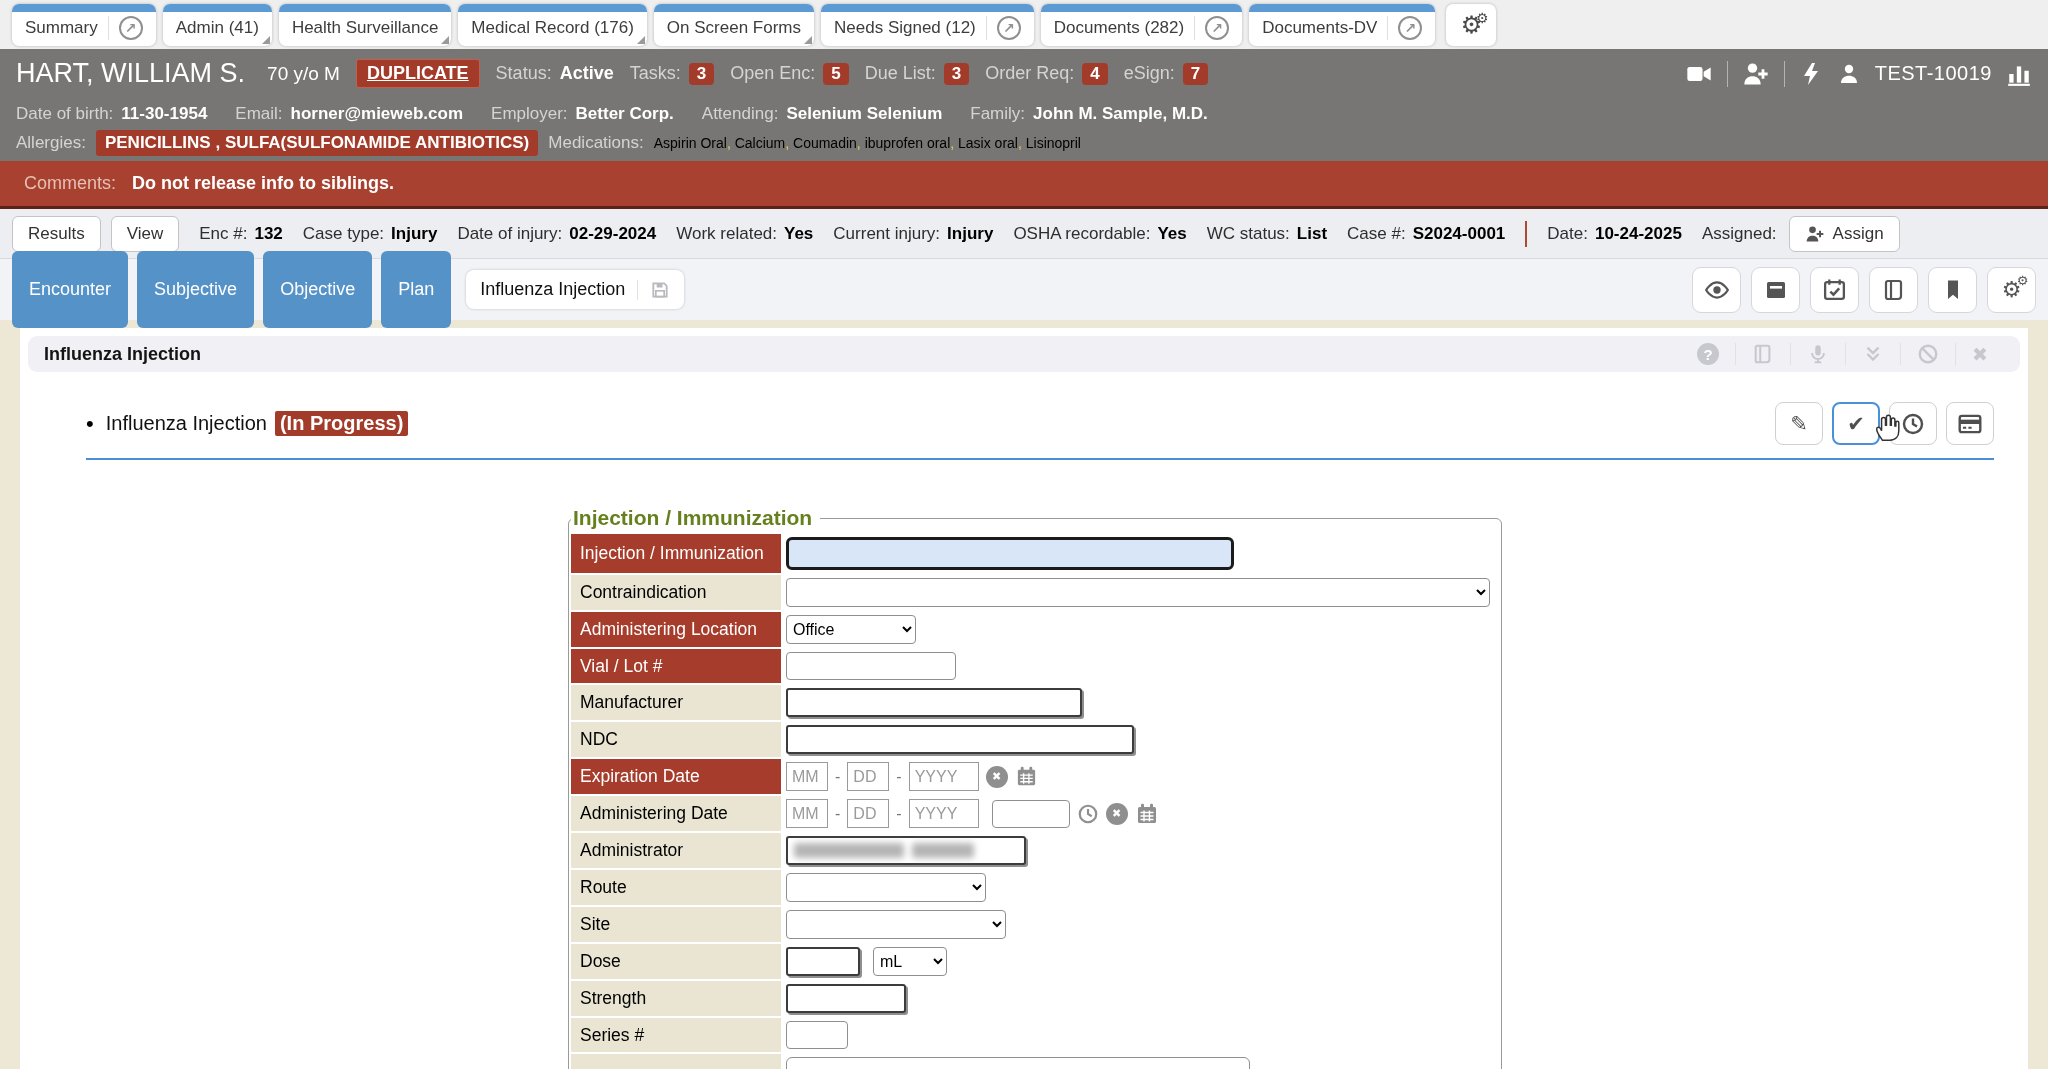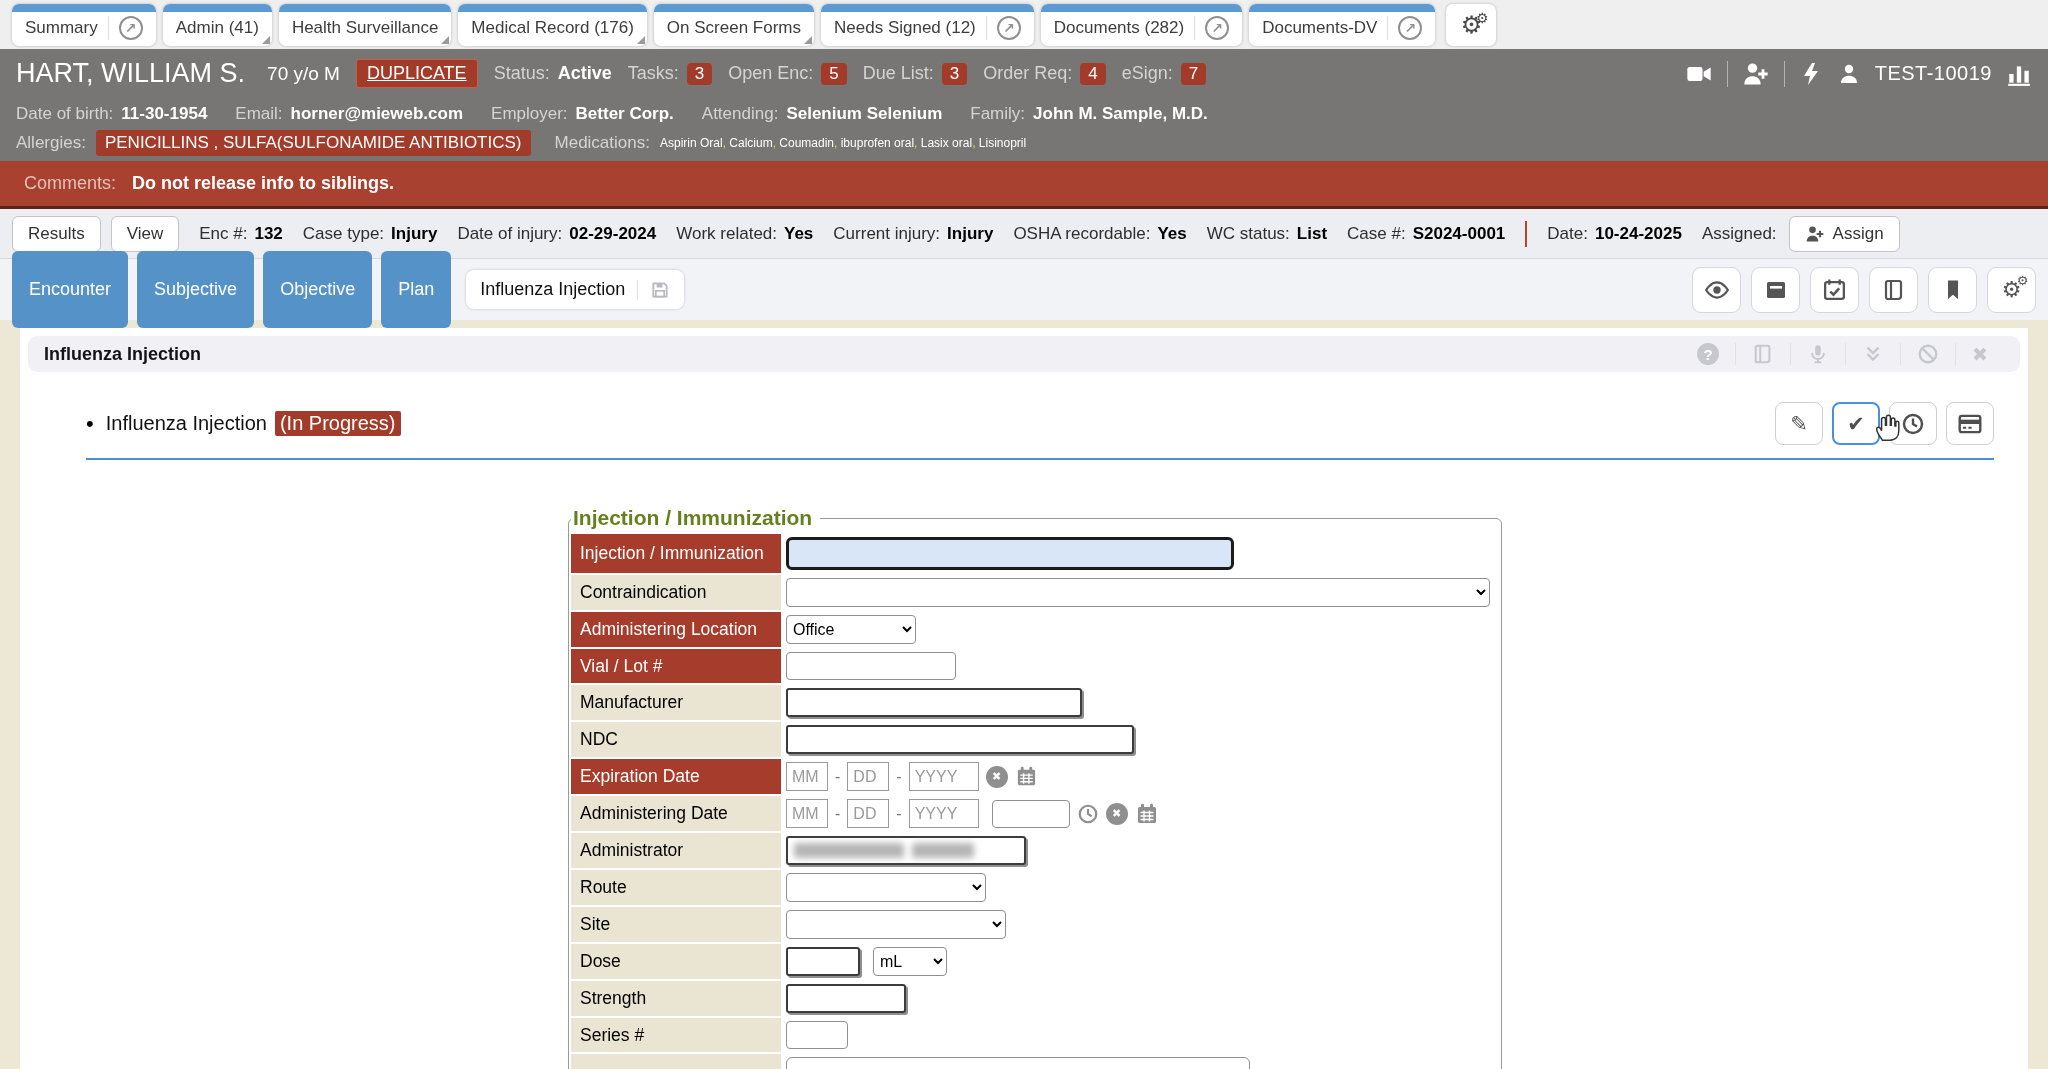--- a/index.html
+++ b/index.html
@@ -23,37 +23,37 @@
   .gearbtn { background:#fff; border-radius:7px; height:42px; width:50px; margin-left:4px;
           box-shadow:0 0 3px rgba(0,0,0,.25); display:flex; align-items:center; justify-content:center;
           font-size:24px; color:#4a4a4a; cursor:pointer; position:relative; }
   .gearbtn .g2 { position:absolute; font-size:14px; right:8px; top:6px; }
 
   
   .phead { background:#777675; color:#fff; }
   .prow1 { height:49px; display:flex; align-items:center; padding:0 16px; gap:16px; }
   .pname { font-size:27px; font-weight:normal; }
   .page-sex { font-size:19px; margin-left:6px; }
-  .badge { background:#a33b2b; color:#fff; border-radius:3px; padding:2px 8px; font-weight:normal; }
+  .badge { background:#a33b2b; color:#fff; border-radius:3px; padding:2px 8px; font-weight:bold; }
   .dup { font-size:18px; text-decoration:underline; border:1px solid #c0614f; padding:3px 10px; cursor:pointer; }
   .plabel { color:#d5d4d2; font-size:18px; }
   .pval { color:#fff; font-size:18px; font-weight:bold; }
   .cntgrp { display:flex; align-items:center; gap:8px; cursor:pointer; }
   .cnt { font-size:17px; padding:1px 8px; border-radius:4px; }
   .pright { margin-left:auto; display:flex; align-items:center; gap:14px; }
   .vsep { width:1px; height:26px; background:rgba(255,255,255,.45); }
   .pid { font-size:20px; letter-spacing:.5px; }
   .hicon { color:#fff; cursor:pointer; }
   .prow2 { height:31px; display:flex; align-items:center; padding:0 16px; gap:28px; font-size:17px; }
   .prow2 .plabel,.prow3 .plabel { font-size:17px; }
   .prow2 .pval { font-size:17px; }
   .prow3 { height:32px; display:flex; align-items:center; padding:0 16px 4px; gap:10px; }
   .allergy { font-size:17px; padding:3px 9px; cursor:pointer; }
   .medgrp { display:flex; }
-  .med { color:#ffffff; font-size:12px; cursor:pointer; white-space:pre; }
+  .med { color:#000000; font-size:14px; cursor:pointer; white-space:pre; }
   .med + .med::before { content:", "; color:#e7d44e; }
 
   
   .comments { background:#a84130; border-bottom:3px solid #5e2318; height:48px;
               display:flex; align-items:center; padding:0 24px; gap:16px; }
   .comments .clabel { color:#e5c0b5; font-size:18px; }
   .comments .cval { color:#fff; font-size:18px; font-weight:bold; }
 
   
   .encbar { background:#edeef2; height:50px; display:flex; align-items:center; padding:0 12px;
@@ -346,21 +346,21 @@
         <span class="pval">Selenium Selenium</span>
       </span>
     <span class="cntgrp">
         <span class="plabel">Family:</span>
         <span class="pval">John M. Sample, M.D.</span>
       </span>
   </div>
   <div class="prow3">
     <span class="plabel">Allergies:</span>
     <span class="badge allergy">PENICILLINS , SULFA(SULFONAMIDE ANTIBIOTICS)</span>
-    <span class="plabel" style="margin-left:14px">Medications:</span>
+    <span class="plabel" style="margin-left:0">Medications:</span>
     <span class="medgrp">
       <span class="med">Aspirin Oral</span>
       <span class="med">Calcium</span>
       <span class="med">Coumadin</span>
       <span class="med">ibuprofen oral</span>
       <span class="med">Lasix oral</span>
       <span class="med">Lisinopril</span>
     </span>
   </div>
 </div>

